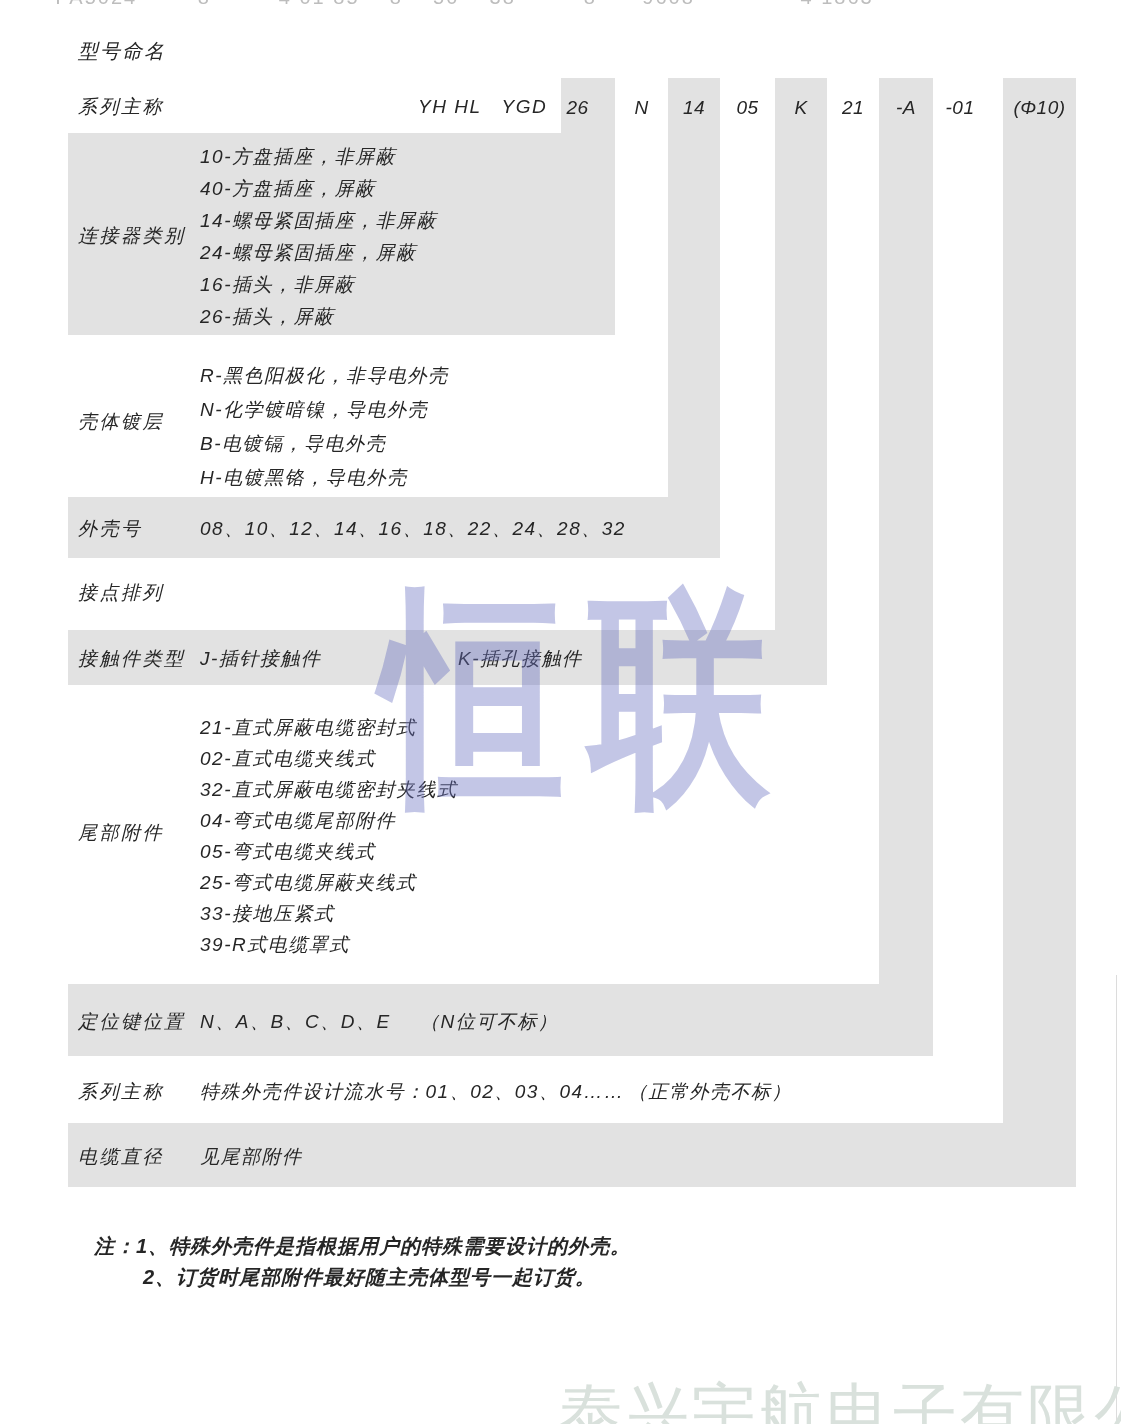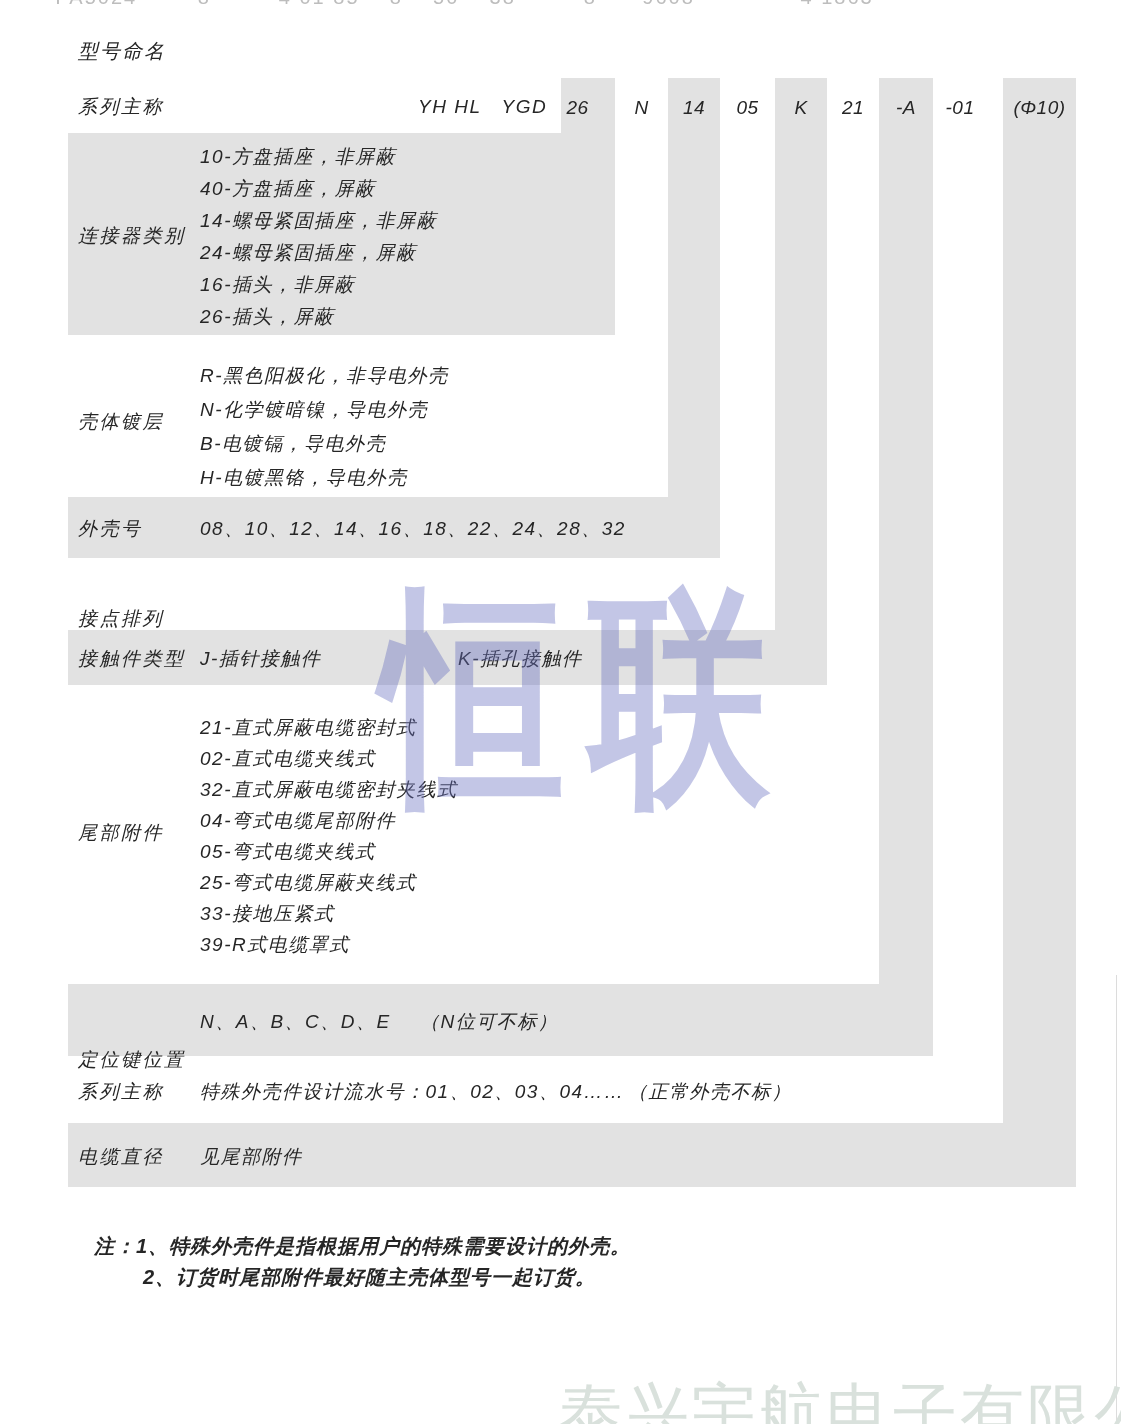--- a/index.html
+++ b/index.html
@@ -84,37 +84,37 @@
 
   <div class="t lbl" style="left:78px;top:410px">壳体镀层</div>
   <div class="t" style="left:200px;top:364px">R-黑色阳极化，非导电外壳</div>
   <div class="t" style="left:200px;top:398px">N-化学镀暗镍，导电外壳</div>
   <div class="t" style="left:200px;top:432px">B-电镀镉，导电外壳</div>
   <div class="t" style="left:200px;top:466px">H-电镀黑铬，导电外壳</div>
 
   <div class="t lbl" style="left:78px;top:517px">外壳号</div>
   <div class="t" style="left:200px;top:517px">08、10、12、14、16、18、22、24、28、32</div>
 
-  <div class="t lbl" style="left:78px;top:607px">接点排列</div>
+  <div class="t lbl" style="left:78px;top:581px">接点排列</div>
 
   <div class="t lbl" style="left:78px;top:647px">接触件类型</div>
   <div class="t" style="left:200px;top:647px">J-插针接触件</div>
   <div class="t" style="left:458px;top:647px">K-插孔接触件</div>
 
   <div class="t lbl" style="left:78px;top:821px">尾部附件</div>
   <div class="t" style="left:200px;top:716px">21-直式屏蔽电缆密封式</div>
   <div class="t" style="left:200px;top:747px">02-直式电缆夹线式</div>
   <div class="t" style="left:200px;top:778px">32-直式屏蔽电缆密封夹线式</div>
   <div class="t" style="left:200px;top:809px">04-弯式电缆尾部附件</div>
   <div class="t" style="left:200px;top:840px">05-弯式电缆夹线式</div>
   <div class="t" style="left:200px;top:871px">25-弯式电缆屏蔽夹线式</div>
   <div class="t" style="left:200px;top:902px">33-接地压紧式</div>
   <div class="t" style="left:200px;top:933px">39-R式电缆罩式</div>
 
-  <div class="t lbl" style="left:78px;top:1048px">定位键位置</div>
+  <div class="t lbl" style="left:78px;top:1010px">定位键位置</div>
   <div class="t" style="left:200px;top:1010px">N、A、B、C、D、E</div>
   <div class="t" style="left:420px;top:1010px">（N位可不标）</div>
 
   <div class="t lbl" style="left:78px;top:1080px">系列主称</div>
   <div class="t" style="left:200px;top:1080px">特殊外壳件设计流水号：01、02、03、04……</div>
   <div class="t" style="left:628px;top:1080px">（正常外壳不标）</div>
 
   <div class="t lbl" style="left:78px;top:1145px">电缆直径</div>
   <div class="t" style="left:200px;top:1145px">见尾部附件</div>
 

